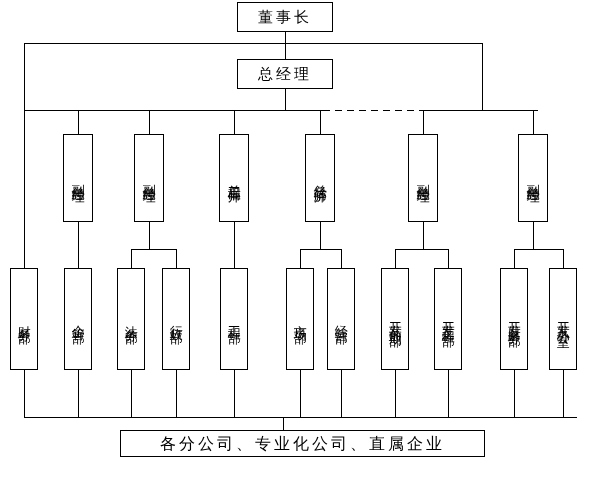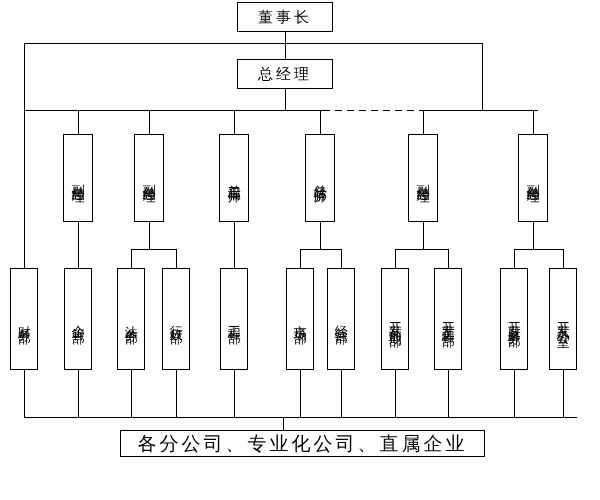--- a/index.html
+++ b/index.html
@@ -39,21 +39,21 @@
     font-size: 15px;
     letter-spacing: 2px;
     line-height: 1;
     white-space: nowrap;
   }
   .node.top-node {
     font-size: 15px;
     letter-spacing: 3px;
   }
   .node.summary {
-    font-size: 19px;
+    font-size: 16px;
     letter-spacing: 3px;
   }
   
   .node.vert {
     writing-mode: vertical-rl;
     text-orientation: upright;
     font-size: 13px;
     line-height: 1.05;
     letter-spacing: 2px;
     white-space: nowrap;

